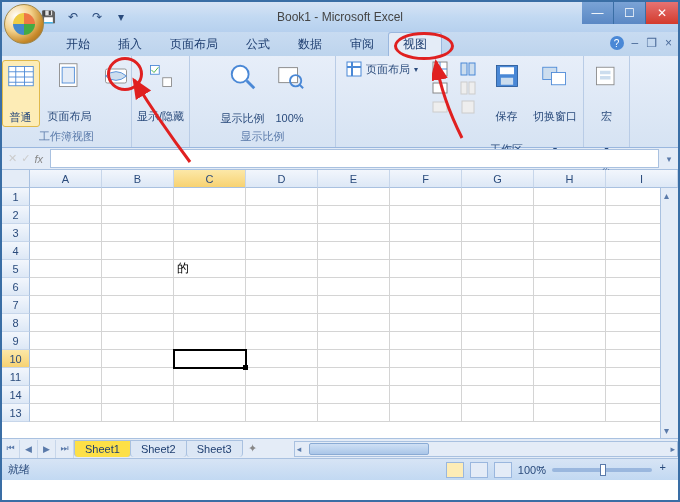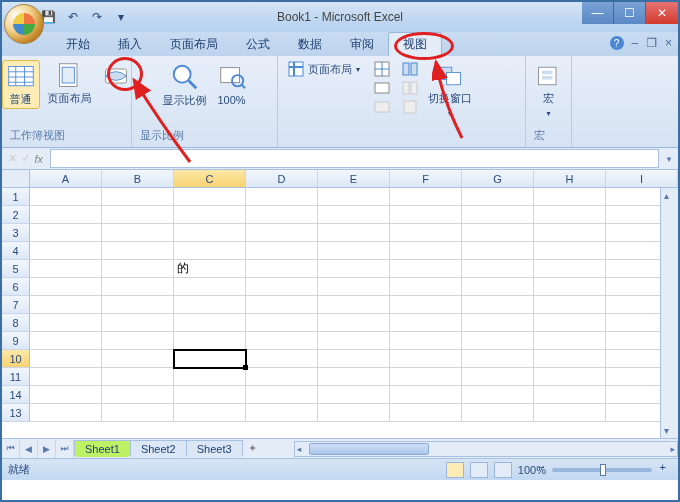--- a/index.html
+++ b/index.html
@@ -22,23 +22,23 @@
 
 
 .tabs { height: 24px; background: linear-gradient(#c8dbf1,#bdd4ed); display: flex; align-items: flex-end; padding-left: 50px; font-size: 12px; position: relative; }
 .tab { padding: 3px 14px; color: #1e3e70; cursor: pointer; }
 .tab.active { background: #e4ecf7; border: 1px solid #9ab7de; border-bottom: none; border-radius: 3px 3px 0 0; }
 .tabs-right { position: absolute; right: 6px; top: 4px; display: flex; gap: 8px; color: #4a6a99; font-size: 12px; }
 
 
 .ribbon { height: 92px; background: linear-gradient(#e7eef9,#d6e3f3); border-bottom: 1px solid #9ab7de; display: flex; font-size: 11px; color: #2a4b7c; }
 .rgroup { border-right: 1px solid #b9cce6; padding: 4px 8px; display: flex; flex-direction: column; justify-content: space-between; align-items: center; }
-.rgroup .glabel { font-size: 11px; color: #5a7aaa; margin-top: 2px; text-align: left; width: 100%; }
+.rgroup .glabel { font-size: 11px; color: #5a7aaa; margin-top: 2px; text-align: center; width: 100%; }
 .rrow { display: flex; gap: 6px; align-items: flex-start; }
-.rbtn { display: flex; flex-direction: column; align-items: center; gap: 2px; padding: 2px; }
+.rbtn { display: flex; flex-direction: column; align-items: center; gap: 20px; padding: 2px; }
 .rbtn-big .ricon { width: 32px; height: 32px; }
 .ricon { width: 18px; height: 18px; display: flex; align-items: center; justify-content: center; }
 .ricon svg { width: 100%; height: 100%; }
 .rlab { font-size: 11px; text-align: center; line-height: 13px; white-space: nowrap; }
 .rbtn-line { display: flex; align-items: center; gap: 4px; padding: 1px 2px; }
 .rbtn-line .ricon { width: 16px; height: 16px; }
 
 
 .g1 .rbtn-big .ricon { width: 28px; height: 28px; }
 
@@ -64,21 +64,21 @@
 .cell.selected::after { content:""; position:absolute; right:-3px; bottom:-3px; width:5px;height:5px;background:#000; }
 .vscroll { position: absolute; right: 0; top: 0; bottom: 0; width: 18px; background: #e4ecf7; border-left: 1px solid #a9c1e0; }
 .vscroll::before, .vscroll::after { content:"▴"; position:absolute; left:3px; font-size:10px; color:#5a7aaa; }
 .vscroll::before { top: 2px; }
 .vscroll::after { content:"▾"; bottom: 2px; }
 
 
 .sheetbar { height: 20px; background: #e4ecf7; display: flex; align-items: center; font-size: 11px; border-top: 1px solid #a9c1e0; }
 .sheetnav { display: flex; }
 .sheetnav div { width: 18px; height: 18px; display:flex;align-items:center;justify-content:center;color:#5a7aaa;font-size:9px;border-right:1px solid #c7d6ea;}
-.stab { padding: 2px 10px; background: #bef264; border: 1px solid #a9c1e0; border-bottom: none; margin-right: -1px; color: #1e3e70; border-radius: 0 0 4px 4px; }
+.stab { padding: 2px 10px; background: #fde047; border: 1px solid #a9c1e0; border-bottom: none; margin-right: -1px; color: #1e3e70; border-radius: 0 0 4px 4px; }
 .stab.inactive { background: #dce7f5; }
 .stab-new { width: 22px; display:flex;align-items:center;justify-content:center;color:#888;}
 .hscroll { flex: 1; margin-left: 30px; height: 16px; background: #e4ecf7; border: 1px solid #a9c1e0; position: relative; display:flex;align-items:center;}
 .hscroll::before { content:"◂"; font-size:9px;color:#5a7aaa;margin-left:2px;}
 .hscroll::after { content:"▸"; position:absolute;right:2px;font-size:9px;color:#5a7aaa;}
 .hthumb { position:absolute;left:14px;width:120px;height:12px;background:linear-gradient(#cfe0f5,#aac6e8);border:1px solid #8aabd4;border-radius:2px;top:1px;}
 
 
 .statusbar { height: 22px; background: linear-gradient(#d7e4f5,#c2d9f2); display: flex; align-items: center; font-size: 11px; color: #2a4b7c; padding: 0 6px; justify-content: space-between; border-top:1px solid #a9c1e0;}
 .sright { display: flex; align-items: center; gap: 6px; }
@@ -161,20 +161,33 @@
           <svg viewBox="0 0 32 32">
               <rect x="4" y="8" width="24" height="16" rx="2" fill="#fff" stroke="#888"></rect>
               <path d="M4 16 Q16 6 28 16 Q16 26 4 16" fill="#cde" stroke="#4a88d6"></path>
             </svg>
         </div>
       </div>
     </div>
     <div class="glabel">工作簿视图</div>
   </div>
 
+  <div class="rgroup" style="width:58px;">
+    <div class="rbtn rbtn-big">
+      <div class="ricon" style="width:28px;height:28px;">
+        <svg viewBox="0 0 32 32">
+            <rect x="4" y="4" width="10" height="10" fill="#fff" stroke="#4a88d6"></rect>
+            <polyline points="5,9 8,12 13,6" fill="none" stroke="#3a3"></polyline>
+            <rect x="18" y="18" width="10" height="10" fill="#fff" stroke="#888"></rect>
+          </svg>
+      </div>
+      <div class="rlab">显示/隐藏</div>
+    </div>
+    <div class="glabel" style="visibility:hidden">.</div>
+  </div>
 
   <div class="rgroup" style="width:146px;">
     <div class="rrow">
       <div class="rbtn rbtn-big">
         <div class="ricon" style="width:30px;height:30px;">
           <svg viewBox="0 0 32 32">
               <circle cx="13" cy="13" r="9" fill="#fff" stroke="#4a88d6" stroke-width="2"></circle>
               <line x1="20" y1="20" x2="28" y2="28" stroke="#4a88d6" stroke-width="3"></line>
             </svg>
         </div>
@@ -251,20 +264,31 @@
               </svg>
             </div>
           </div>
         <div class="rbtn-line">
             <div class="ricon">
               <svg viewBox="0 0 16 16">
                 <rect x="2" y="2" width="12" height="12" fill="#eee" stroke="#ccc"></rect>
               </svg>
             </div>
           </div>
+      </div>
+      <div class="rbtn rbtn-big" style="margin-left:4px;">
+        <div class="ricon" style="width:28px;height:28px;">
+          <svg viewBox="0 0 32 32">
+              <rect x="4" y="4" width="24" height="24" fill="#4a88d6" stroke="#2a5a9a"></rect>
+              <rect x="8" y="6" width="16" height="8" fill="#fff"></rect>
+              <rect x="9" y="18" width="14" height="8" fill="#cde"></rect>
+            </svg>
+        </div>
+        <div class="rlab">保存</div>
+        <div class="rlab">工作区</div>
       </div>
       <div class="rbtn rbtn-big">
         <div class="ricon" style="width:28px;height:28px;">
           <svg viewBox="0 0 32 32">
               <rect x="2" y="6" width="16" height="14" fill="#cde" stroke="#4a88d6"></rect>
               <rect x="12" y="12" width="16" height="14" fill="#fff" stroke="#4a88d6"></rect>
             </svg>
         </div>
         <div class="rlab">切换窗口</div>
         <div class="rlab" style="font-size:8px;">▾</div>

